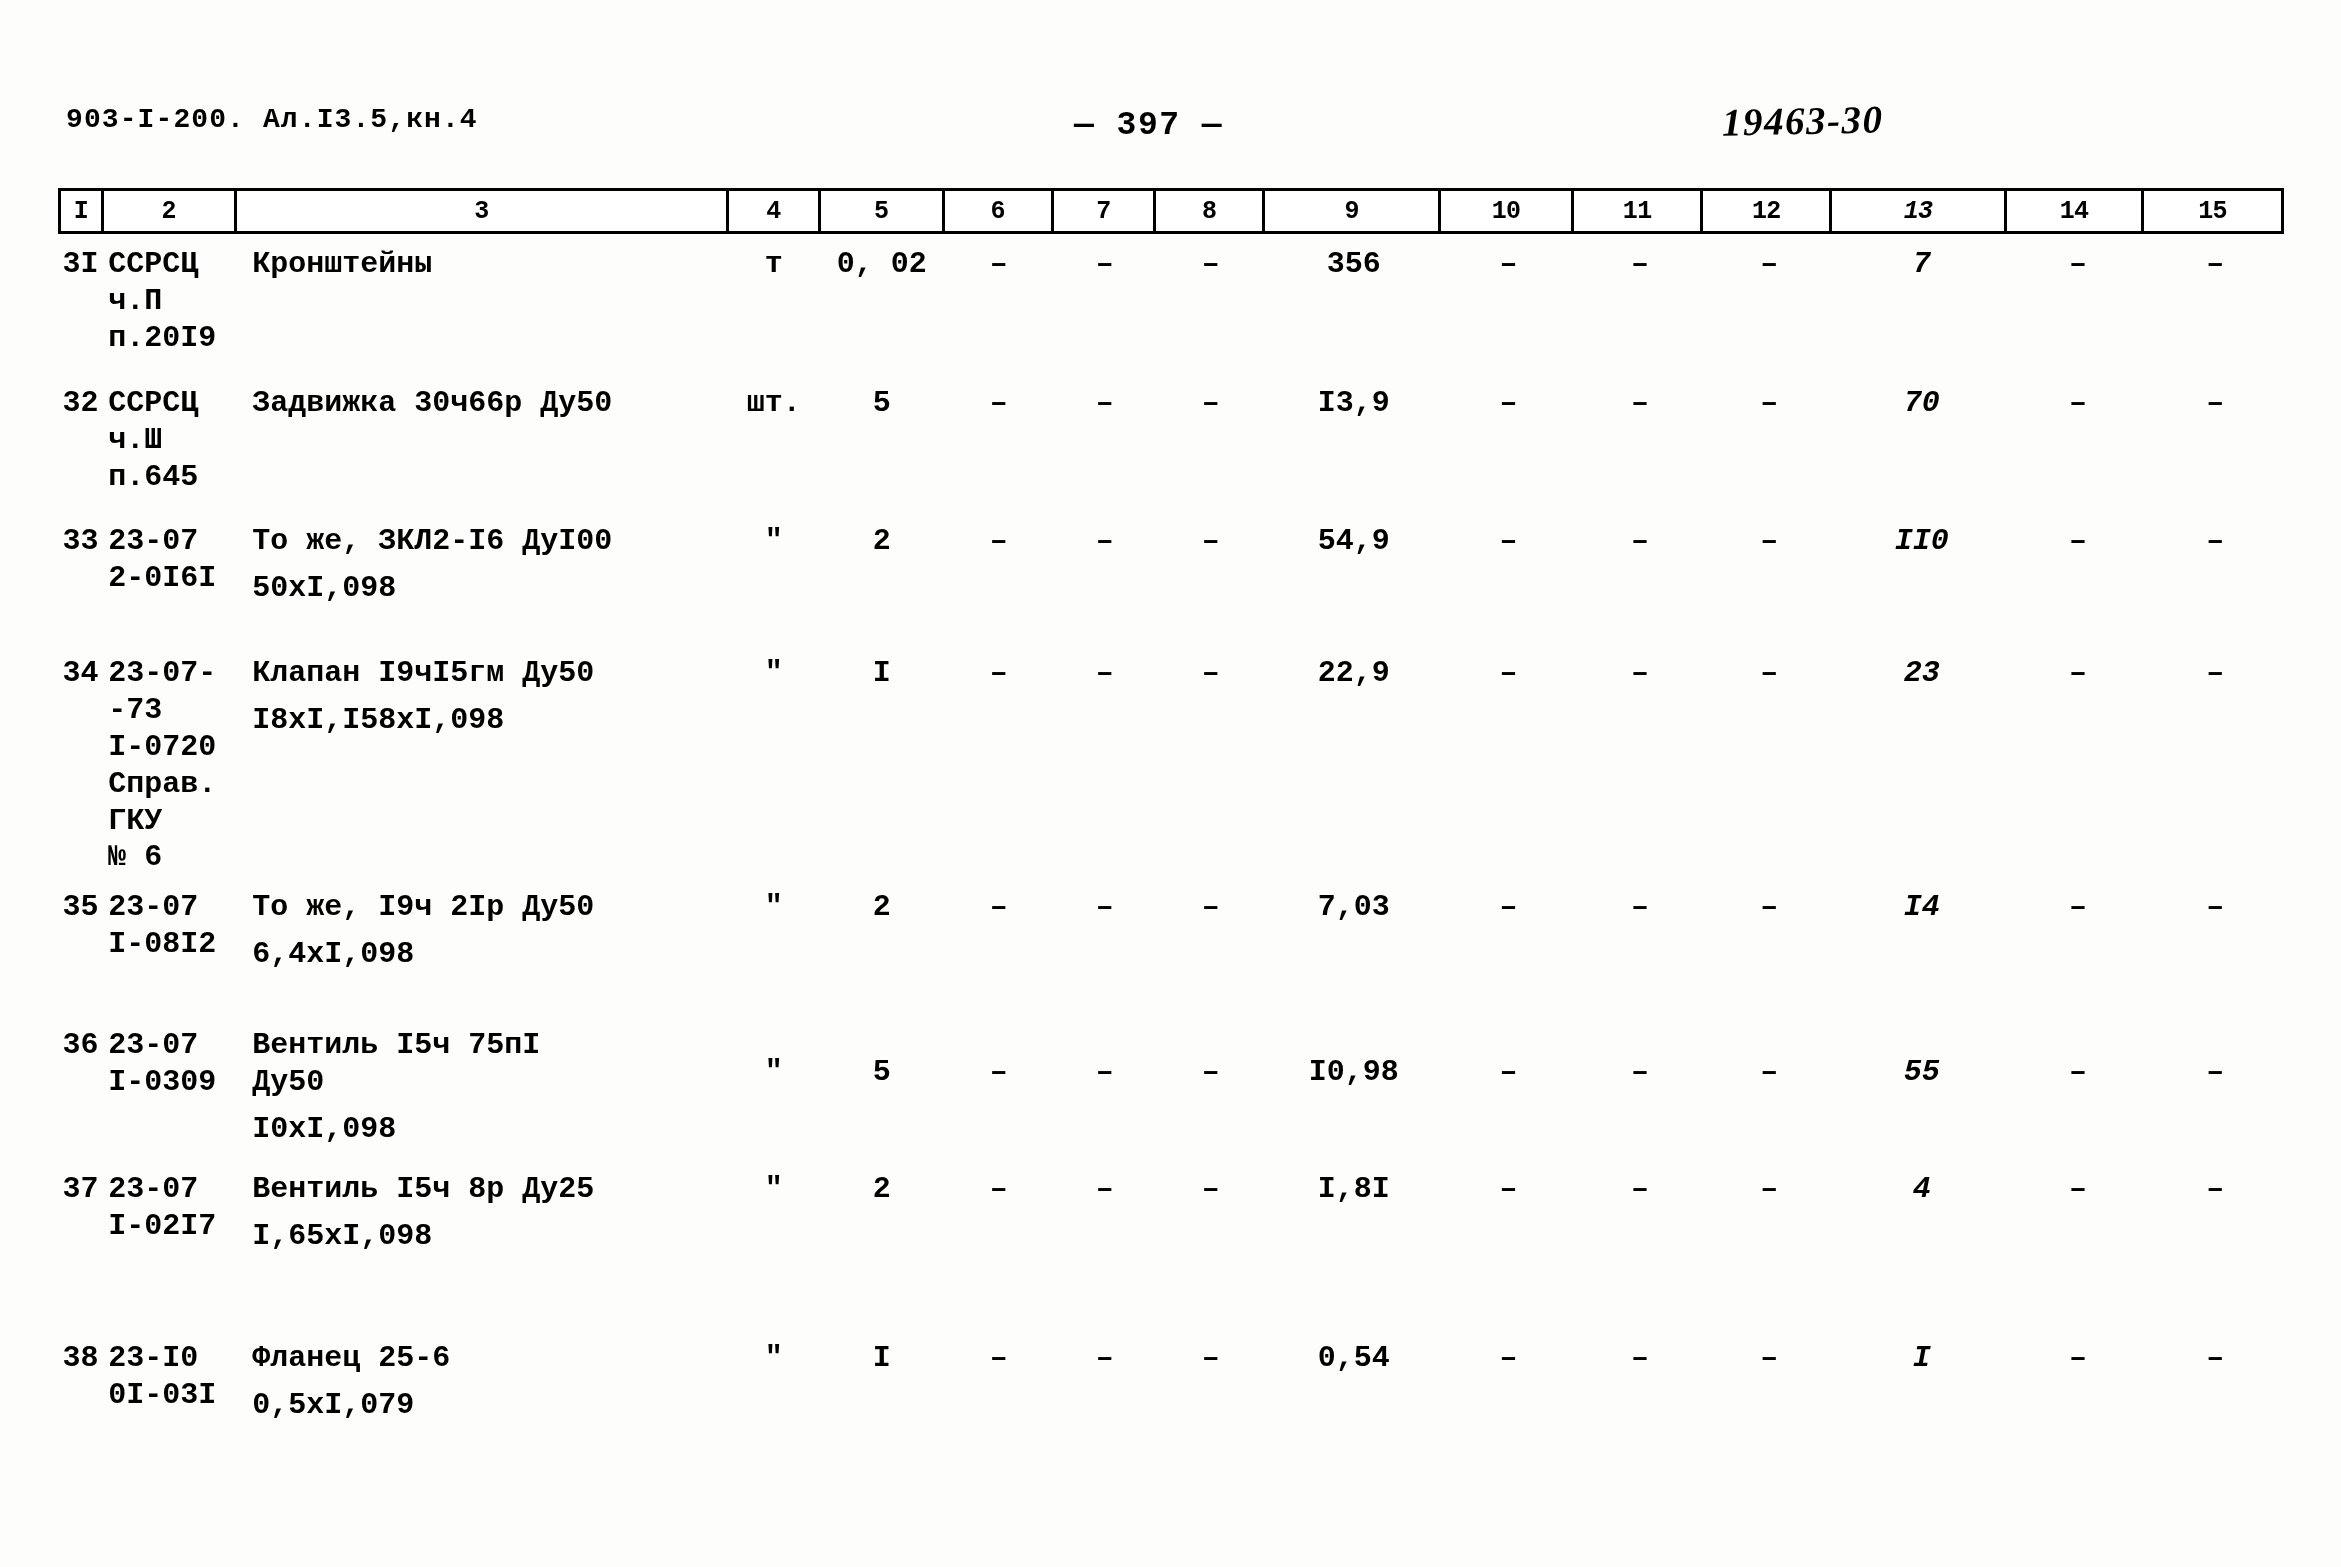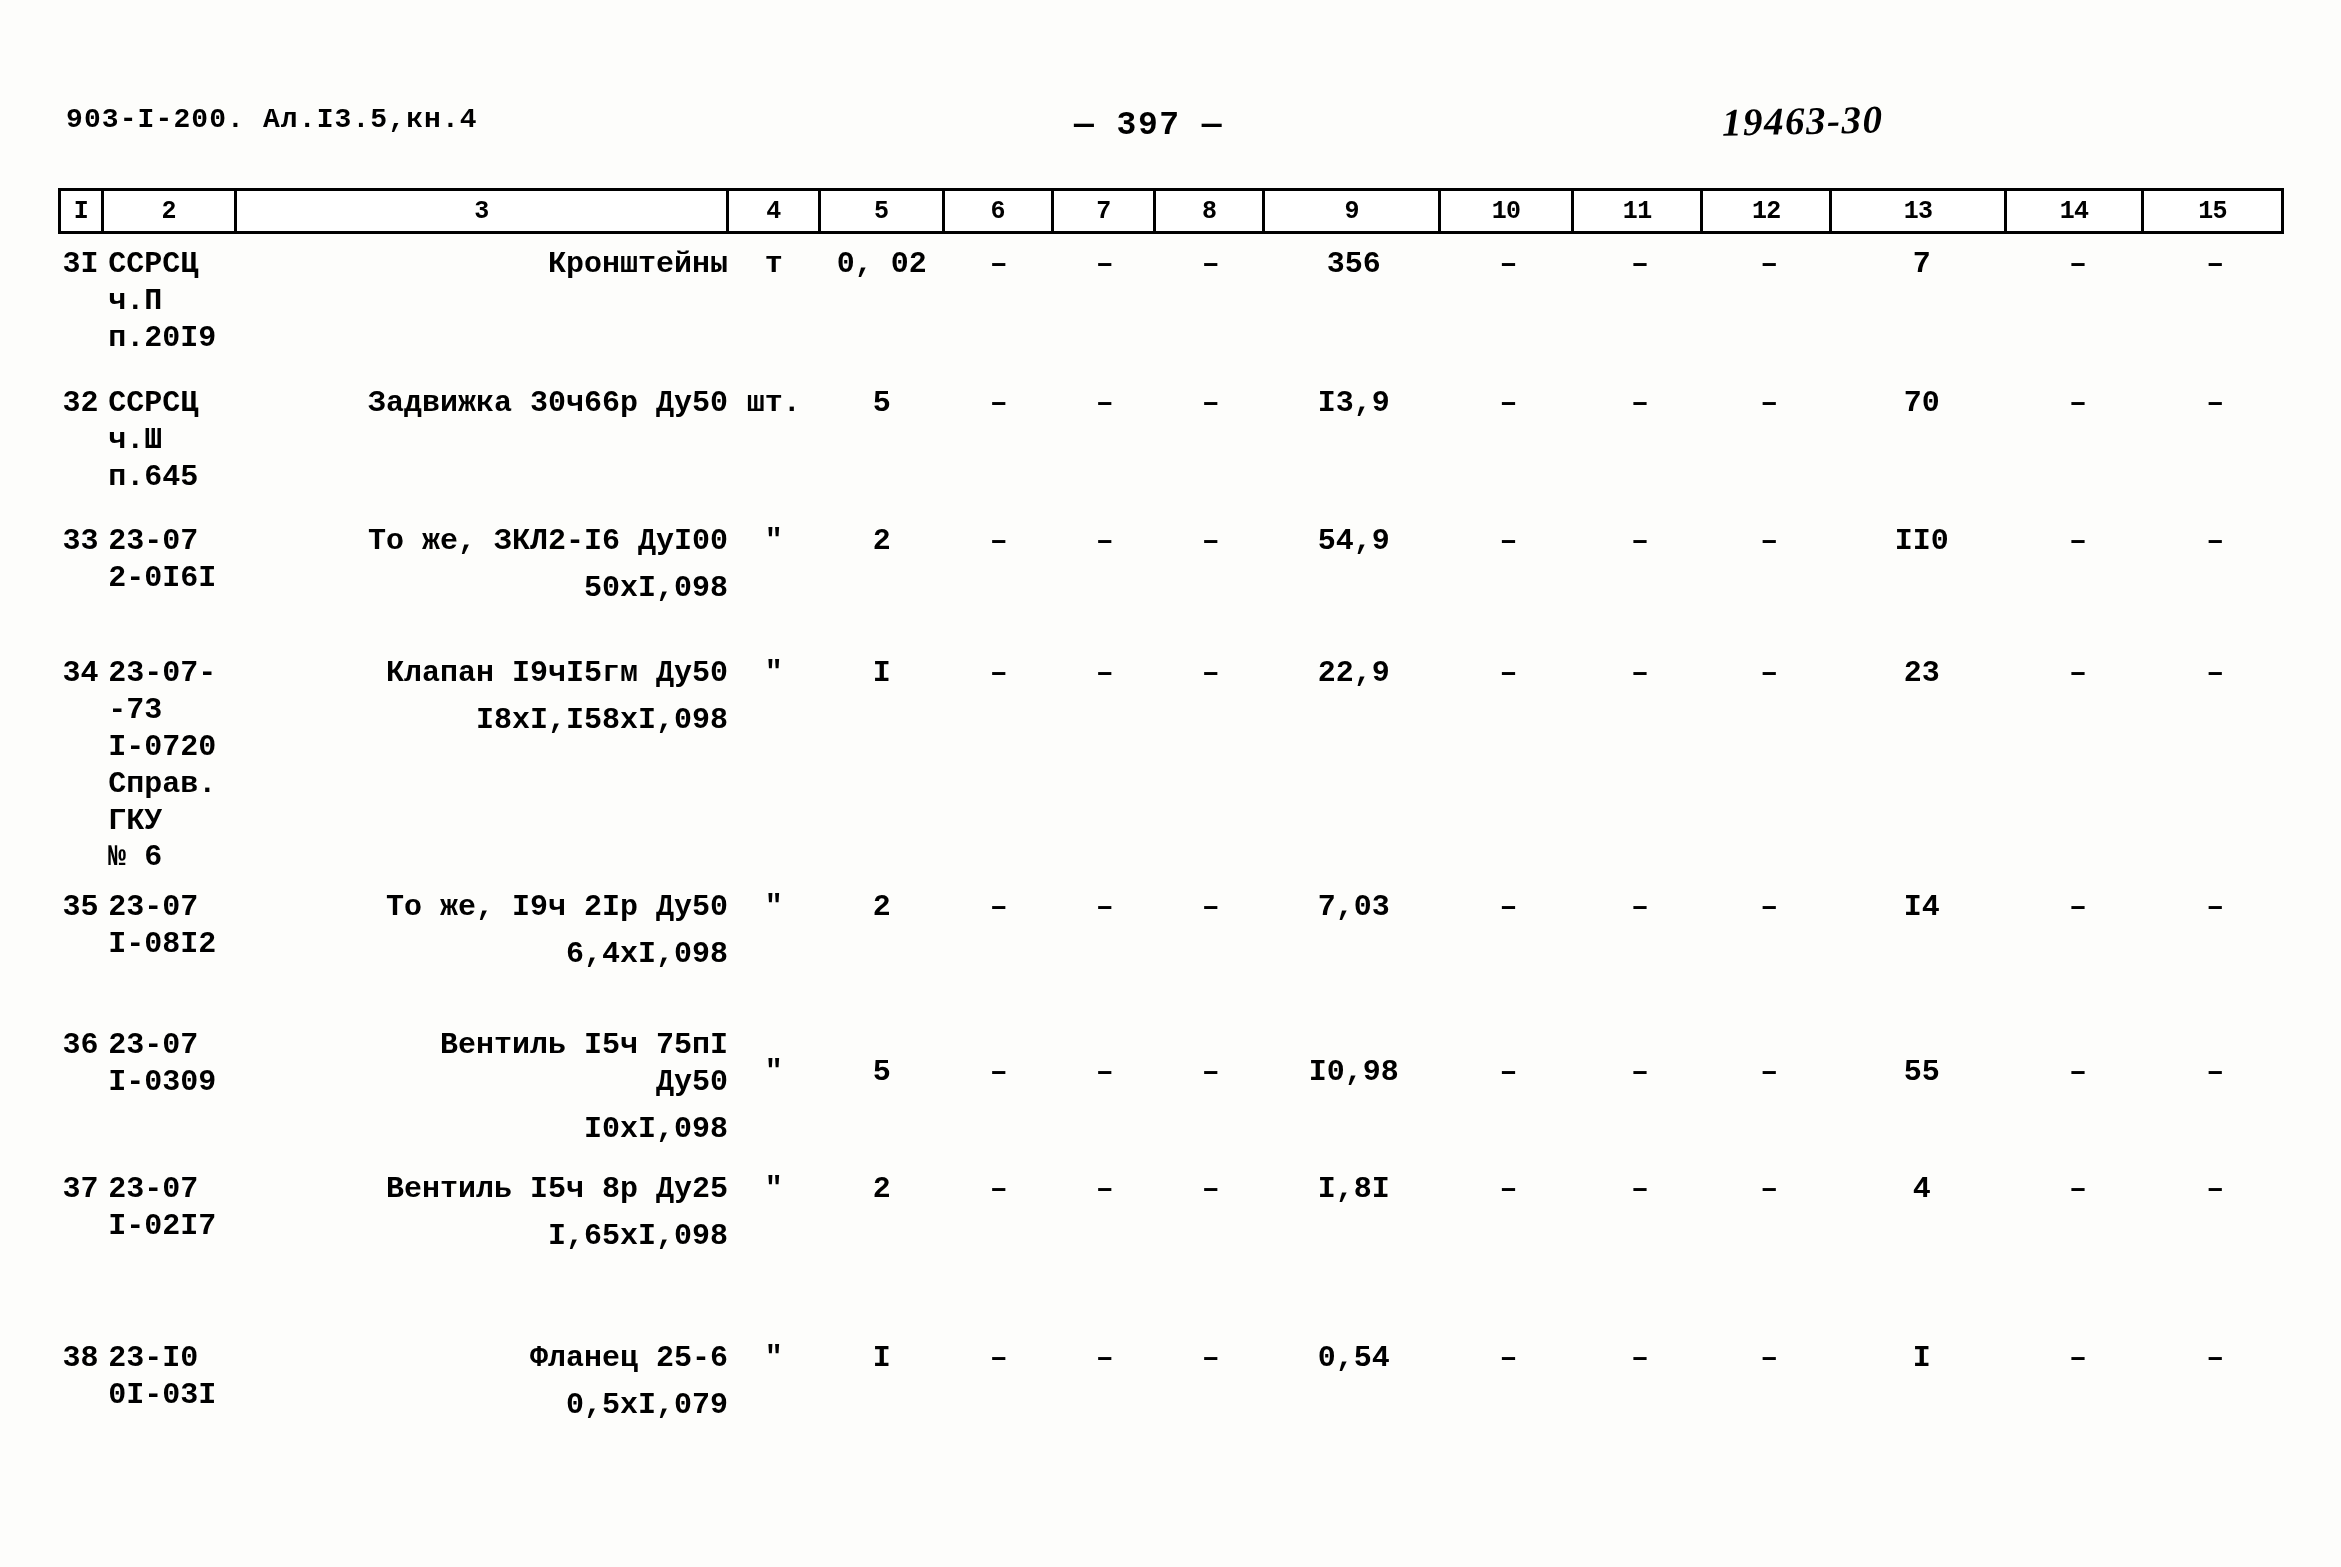--- a/index.html
+++ b/index.html
@@ -98,21 +98,21 @@
   .w3  { width: 496px; }
   .w4  { width: 92px; }
   .w5  { width: 125px; }
   .w6  { width: 110px; }
   .w7  { width: 103px; }
   .w8  { width: 110px; }
   .w9  { width: 177px; }
   .w10 { width: 134px; }
   .w11 { width: 130px; }
   .w12 { width: 130px; }
-  .w13 { width: 176px; }
+  .w13 { width: 176px; font-style: italic; }
   .w14 { width: 138px; }
   .w15 { width: 138px; }
 
   
   .body-area {
     position: absolute;
     left: 58px; top: 246px;
     width: 2226px;
   }
   .row {
@@ -124,21 +124,21 @@
     box-sizing: border-box;
     font-family: "Liberation Mono", monospace;
     font-size: 30px;
     font-weight: bold;
     line-height: 1.23;
     letter-spacing: 0px;
     white-space: pre-line;
   }
   .c-num   { text-align: left;   padding-left: 4.5px; }
   .c-code  { text-align: left;   padding-left: 7.5px; }
-  .c-desc  { text-align: right;   padding-left: 18px; }
+  .c-desc  { text-align: left;   padding-left: 18px; }
   .c-unit  { text-align: center; }
   .c-val   { text-align: center; }
 
   .code-block { display: block; }
   .desc-l2    { display: block; padding-top: 10.4px; }
 </style>
 </head>
 <body>
 
 <div class="page">

